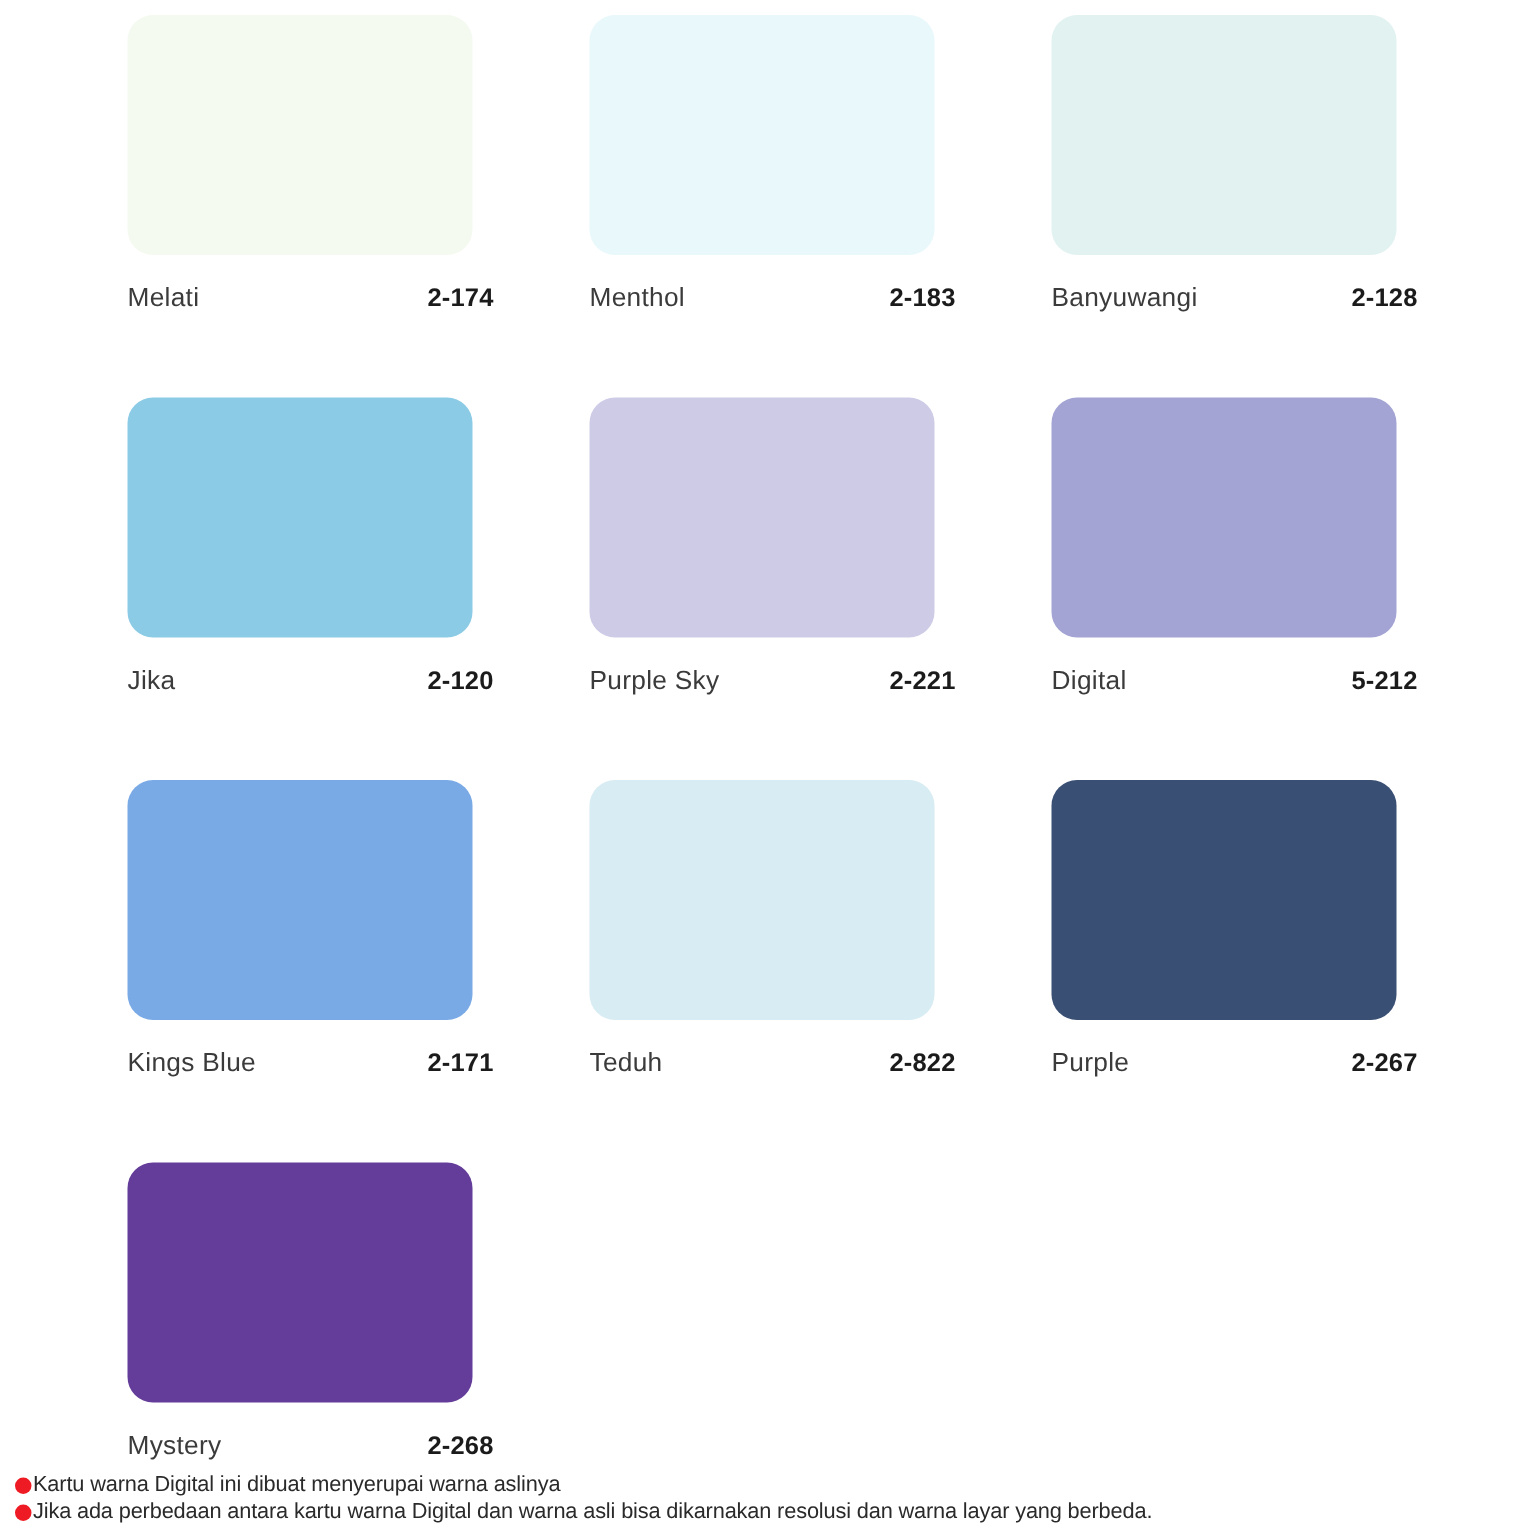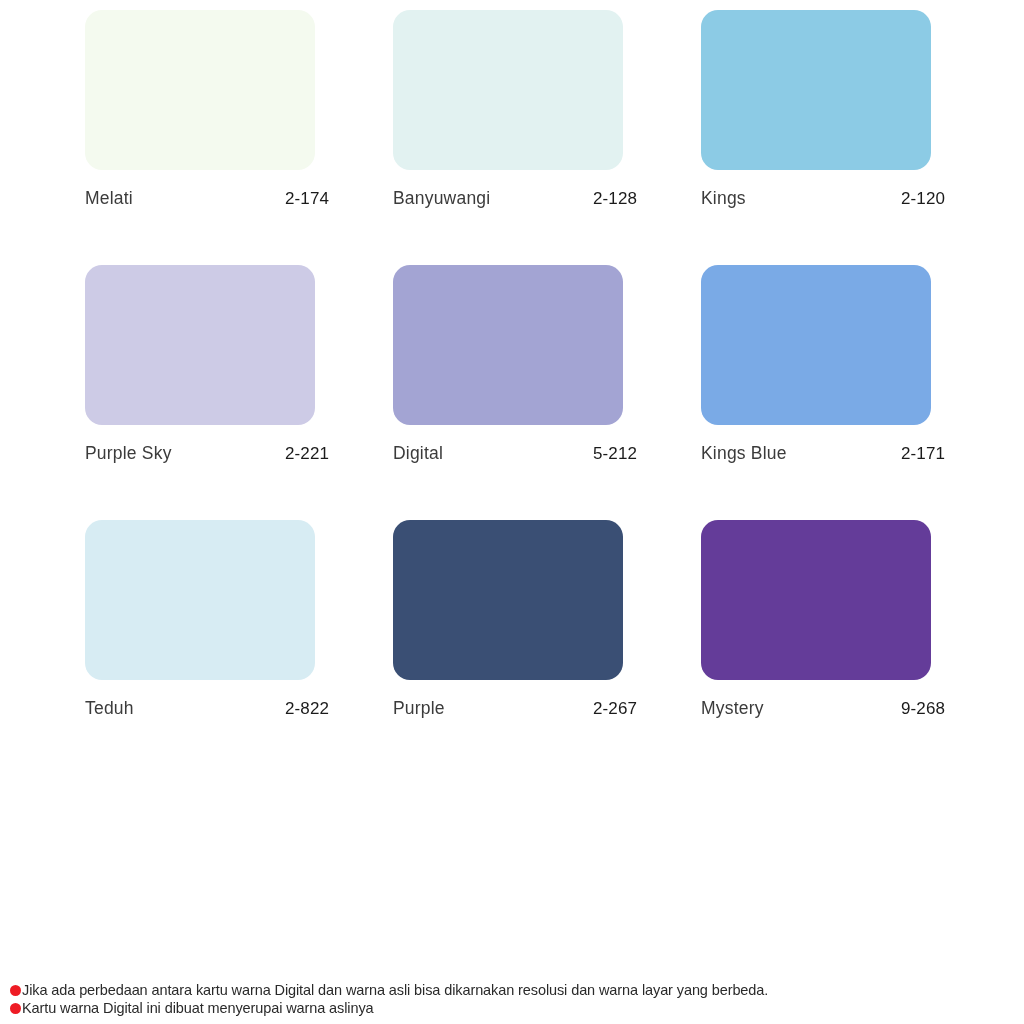--- a/index.html
+++ b/index.html
@@ -60,21 +60,21 @@
     font-size: 17.5px;
     color: #3b3b3b;
     letter-spacing: 0.2px;
     font-weight: 400;
     white-space: nowrap;
   }
 
   .swatch-code {
     font-size: 17px;
     color: #1b1b1b;
-    font-weight: 400;
+    font-weight: 700;
     letter-spacing: 0.1px;
     white-space: nowrap;
   }
 
   
   #footnotes {
     position: absolute;
     left: 10px;
     bottom: 6px;
     width: 1000px;
@@ -110,30 +110,37 @@
 
   <div id="swatch-grid">
       <div class="swatch-cell">
         <div class="swatch-chip" style="background: rgb(244, 250, 239);"></div>
         <div class="swatch-caption">
           <span class="swatch-name">Melati</span>
           <span class="swatch-code">2-174</span>
         </div>
       </div>
       <div class="swatch-cell">
+        <div class="swatch-chip" style="background: rgb(233, 248, 251);"></div>
+        <div class="swatch-caption">
+          <span class="swatch-name">Menthol</span>
+          <span class="swatch-code">2-183</span>
+        </div>
+      </div>
+      <div class="swatch-cell">
         <div class="swatch-chip" style="background: rgb(226, 242, 241);"></div>
         <div class="swatch-caption">
           <span class="swatch-name">Banyuwangi</span>
           <span class="swatch-code">2-128</span>
         </div>
       </div>
       <div class="swatch-cell">
         <div class="swatch-chip" style="background: rgb(140, 203, 229);"></div>
         <div class="swatch-caption">
-          <span class="swatch-name">Kings</span>
+          <span class="swatch-name">Jika</span>
           <span class="swatch-code">2-120</span>
         </div>
       </div>
       <div class="swatch-cell">
         <div class="swatch-chip" style="background: rgb(205, 203, 230);"></div>
         <div class="swatch-caption">
           <span class="swatch-name">Purple Sky</span>
           <span class="swatch-code">2-221</span>
         </div>
       </div>
@@ -162,29 +169,29 @@
         <div class="swatch-chip" style="background: rgb(58, 79, 116);"></div>
         <div class="swatch-caption">
           <span class="swatch-name">Purple</span>
           <span class="swatch-code">2-267</span>
         </div>
       </div>
       <div class="swatch-cell">
         <div class="swatch-chip" style="background: rgb(100, 60, 153);"></div>
         <div class="swatch-caption">
           <span class="swatch-name">Mystery</span>
-          <span class="swatch-code">9-268</span>
+          <span class="swatch-code">2-268</span>
         </div>
       </div>
     </div>
 
   <div id="footnotes">
       <div class="footnote-row">
         <span class="footnote-bullet" style="background: rgb(238, 27, 36);"></span>
-        <span class="footnote-text">Jika ada perbedaan antara kartu warna Digital dan warna asli bisa dikarnakan resolusi dan warna layar yang berbeda.</span>
+        <span class="footnote-text">Kartu warna Digital ini dibuat menyerupai warna aslinya</span>
       </div>
       <div class="footnote-row">
         <span class="footnote-bullet" style="background: rgb(238, 27, 36);"></span>
-        <span class="footnote-text">Kartu warna Digital ini dibuat menyerupai warna aslinya</span>
+        <span class="footnote-text">Jika ada perbedaan antara kartu warna Digital dan warna asli bisa dikarnakan resolusi dan warna layar yang berbeda.</span>
       </div>
     </div>
 
 </div>
 
 </body></html>

